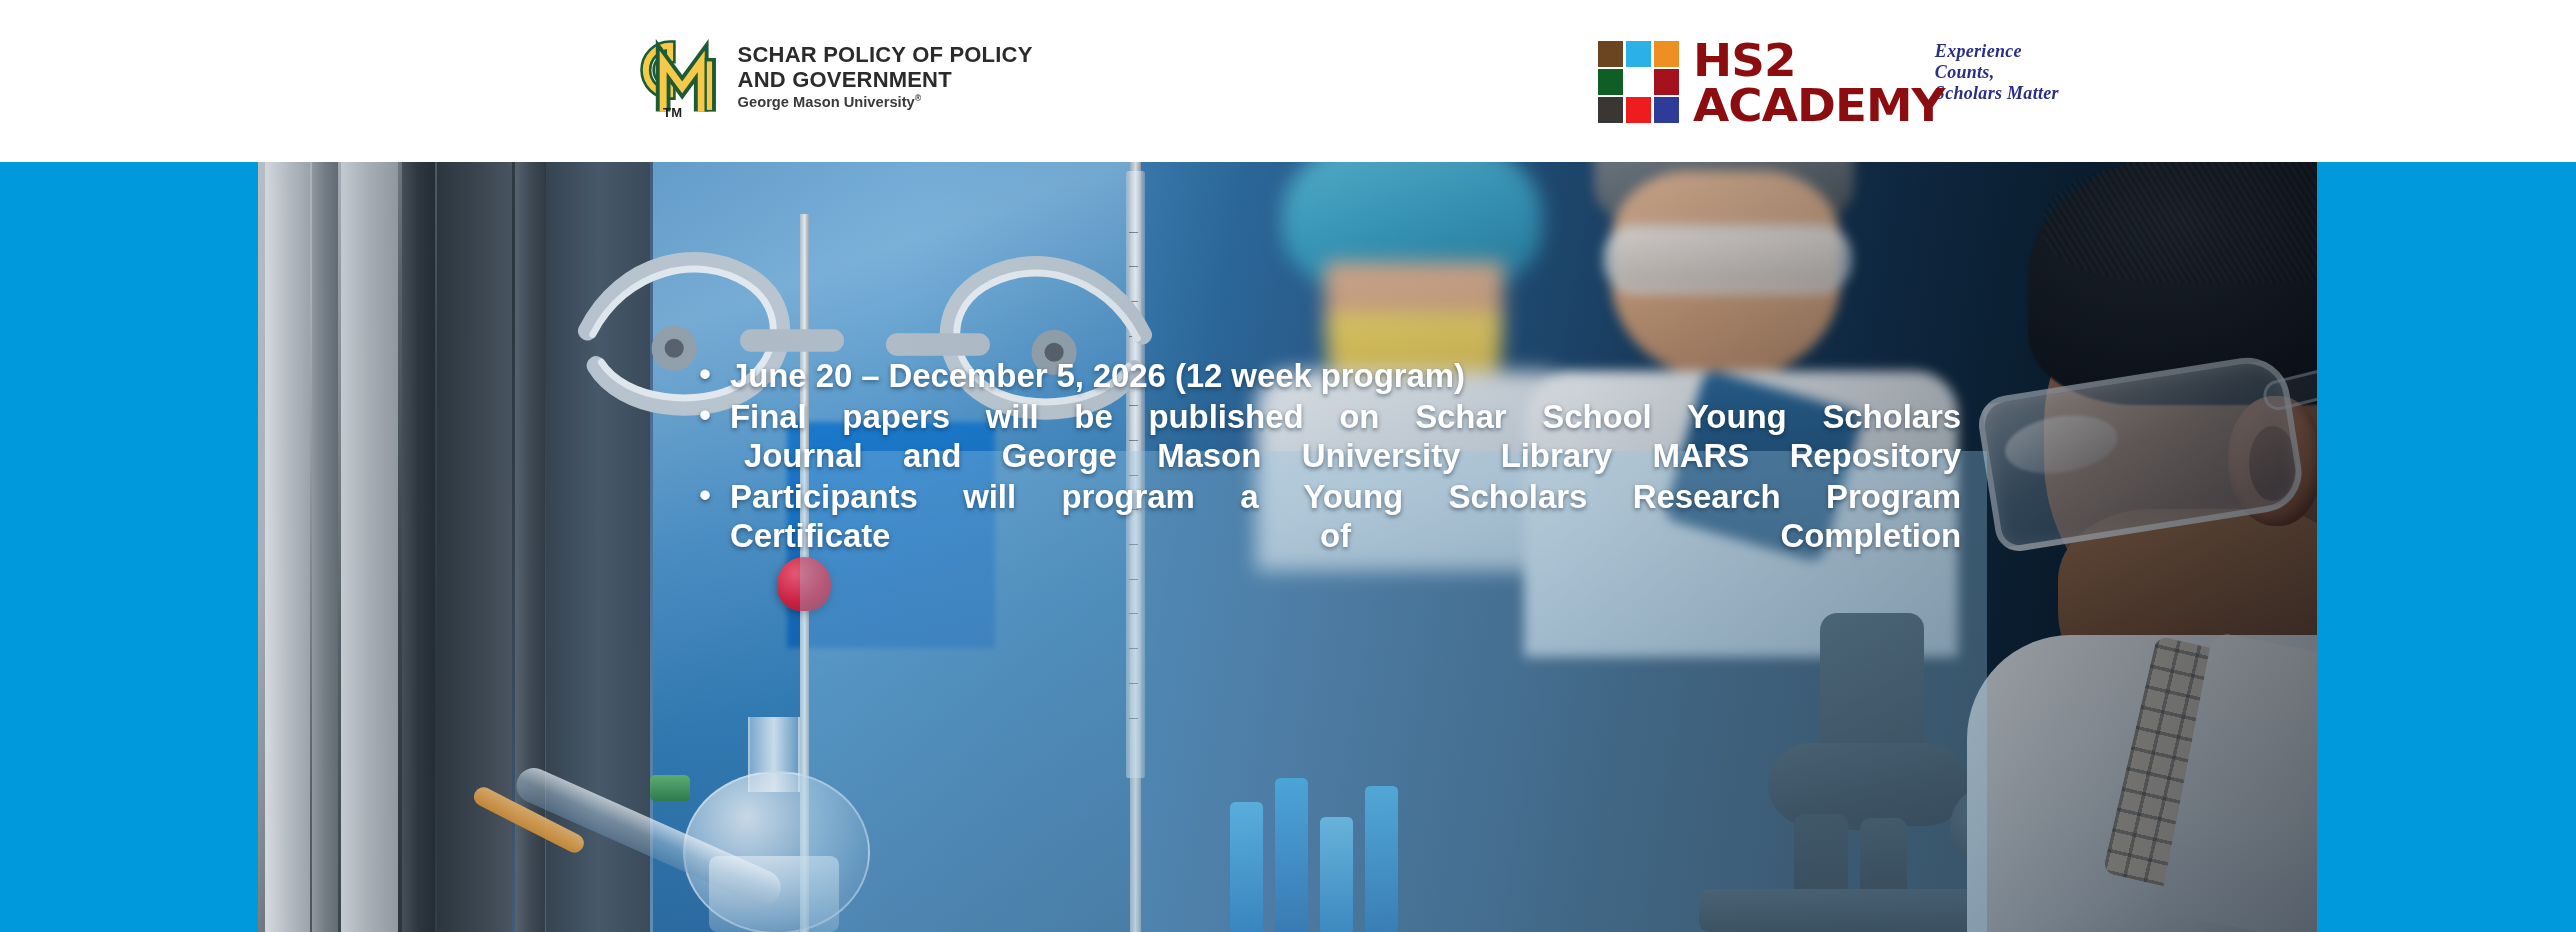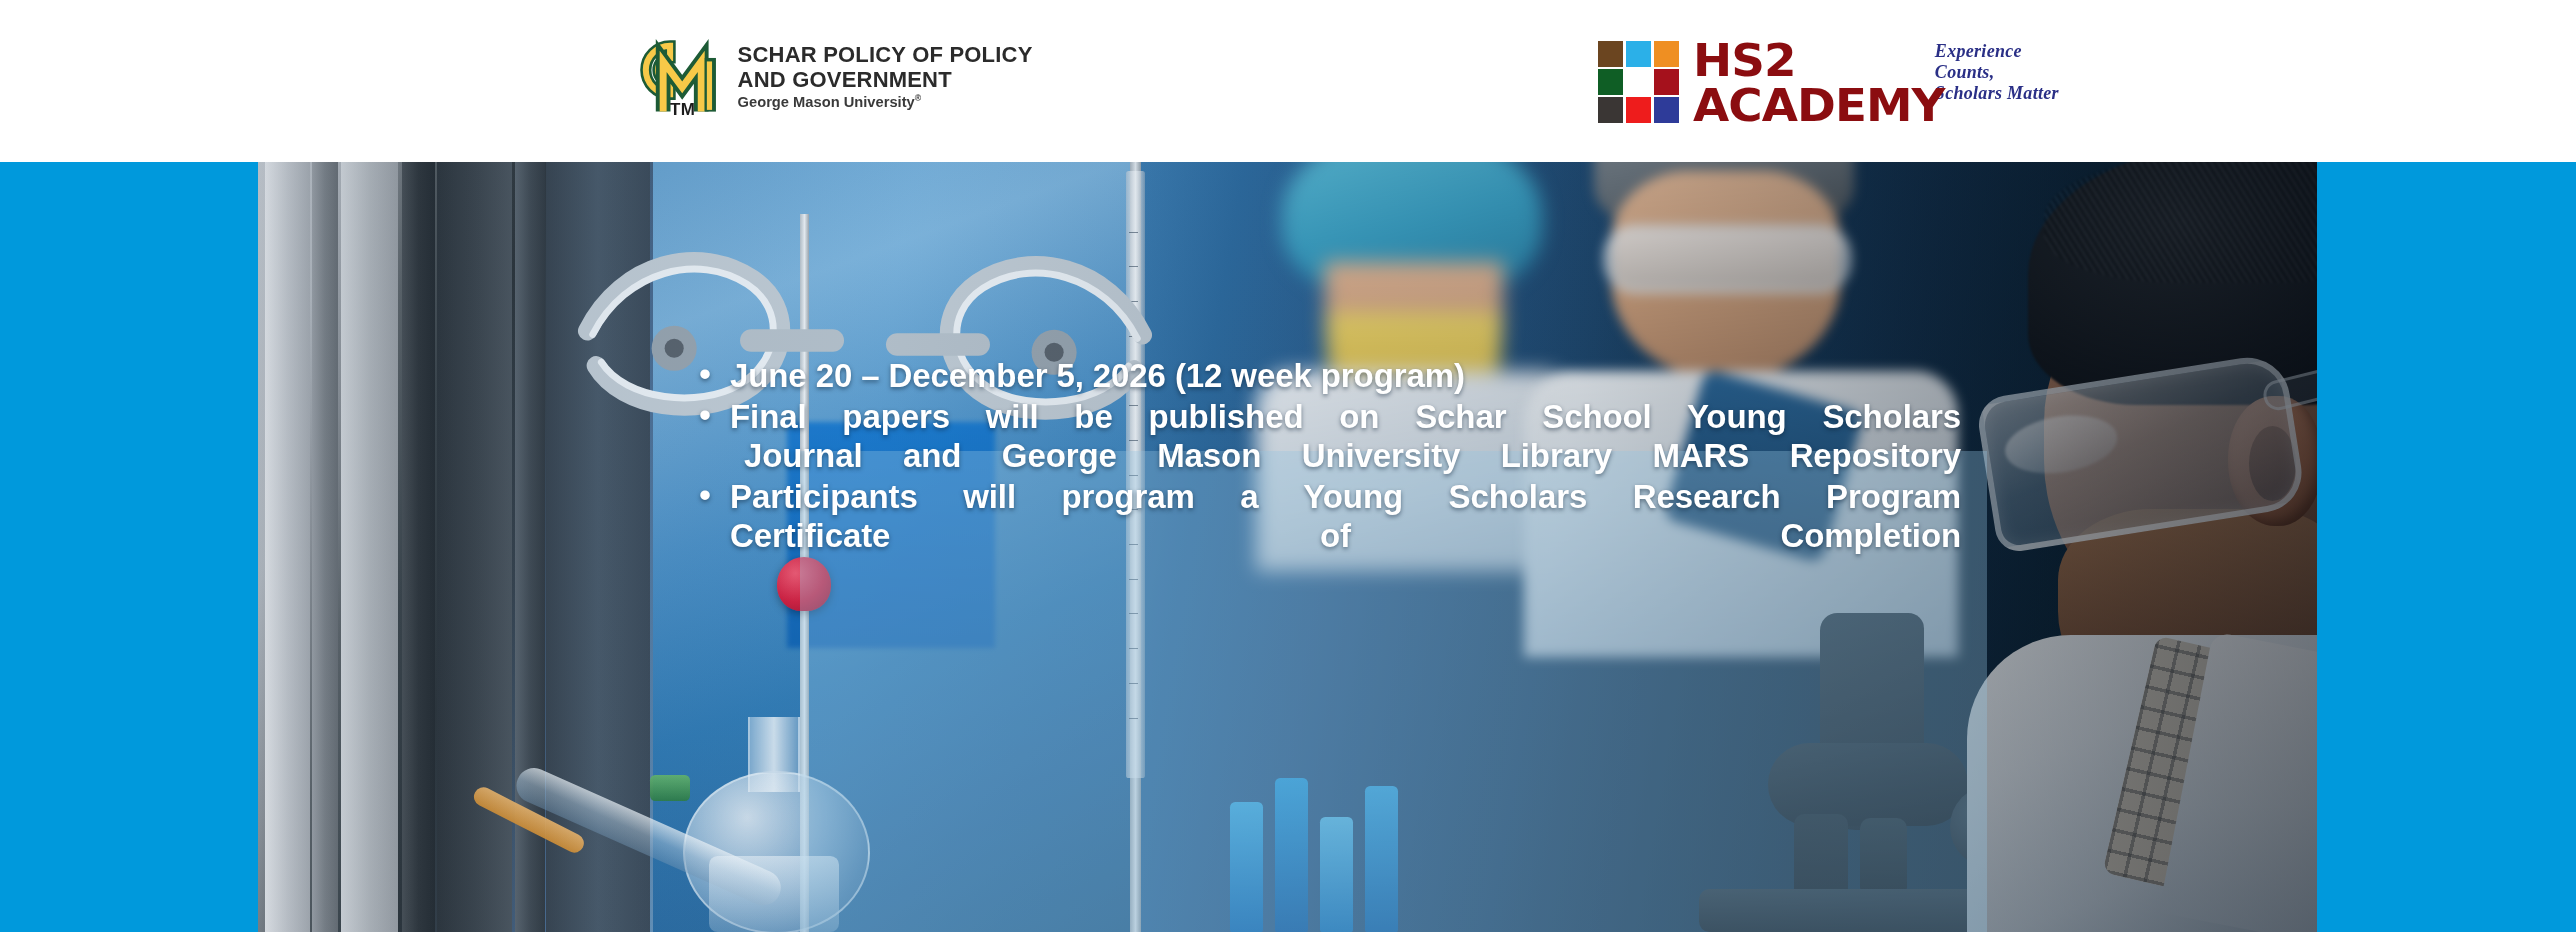--- a/index.html
+++ b/index.html
@@ -9,21 +9,21 @@
   .page { position:relative; width:2576px; height:933px; background:#ffffff; }
 
   
   .header { position:absolute; left:0; top:0; width:2576px; height:162px;
             background:#ffffff; }
 
   .logo-gmu { position:absolute; left:632px; top:28px; width:416px; height:97px;
               display:flex; align-items:center; gap:15.6px; }
   .gm-mark { position:relative; width:90px; height:90px; flex:none; }
   .gm-mark svg { display:block; width:90px; height:90px; }
-  .gmu-tm { position:absolute; left:38px; bottom:1.7px; font-size:17px; font-weight:bold;
+  .gmu-tm { position:absolute; left:31px; bottom:1.7px; font-size:13px; font-weight:bold;
             color:#1c1c1c; letter-spacing:0.4px; }
   .gmu-txt { display:flex; flex-direction:column; justify-content:center; }
   .gmu-l1, .gmu-l2 { font-size:22px; font-weight:bold; color:#2b2b2b;
                      letter-spacing:0.2px; line-height:1.12; }
   .gmu-l3 { font-size:14.7px; font-weight:bold; color:#3a3a3a; margin-top:1px;
             line-height:1.1; }
   .gmu-l3 .reg { font-size:8.7px; vertical-align:super; }
 
   .logo-hs2 { position:absolute; left:1596px; top:36px; width:469px; height:92px;
               display:flex; align-items:center; gap:12px; }

